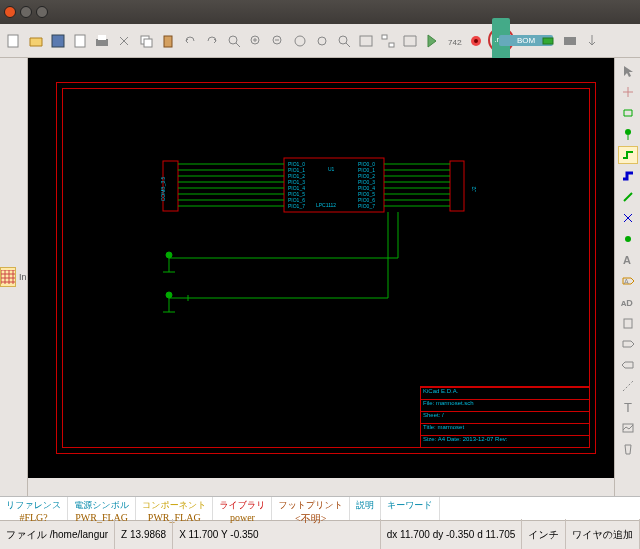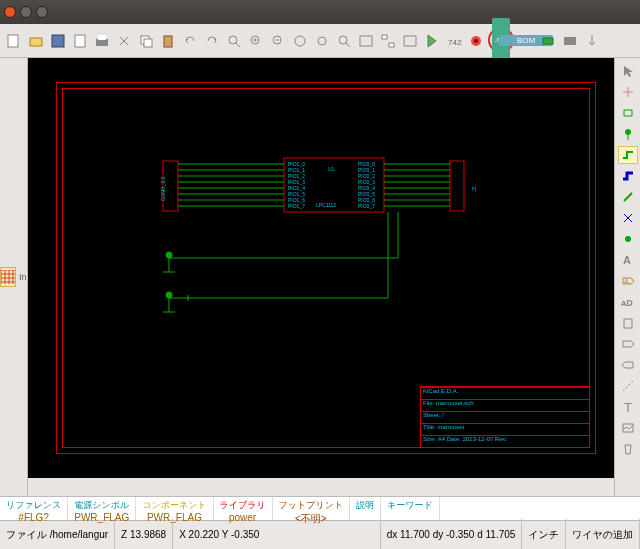--- a/index.html
+++ b/index.html
@@ -30,21 +30,21 @@
 .titleblock .row { border-top: 1px solid #c00; height: 12px; font-size: 6px; color: #0bd; padding: 0 2px; }
 .pins { position: absolute; font-size: 5px; color: #0bd; }
 .wire-grp { position: absolute; left: 0; top: 0; width: 100%; height: 100%; }
 .gw { stroke: #0a0; stroke-width: 1; fill: none; }
 .rw { stroke: #c00; stroke-width: 1; fill: none; }
 .txt { position: absolute; font-size: 5px; color: #0bd; }
 .hscroll { position: absolute; left: 0; bottom: 0; right: 0; height: 18px; background: #e8e4e1; }
 .infobar { height: 24px; background: #fff; border-top: 1px solid #bbb; display: flex; text-align: center; }
 .info-cell { padding: 2px 6px; font-size: 10px; border-right: 1px solid #ddd; }
 .info-cell .lbl { color: #08a; font-size: 9px; display: block; }
-.info-cell .val { color: #a06000; font-size: 10px; }
+.info-cell .val { color: #a06000; font-size: 10px; font-family: Liberation Serif, serif; }
 .statusbar { height: 28px; background: #ebe7e4; border-top: 1px solid #bfb8b1; display: flex; align-items: center; font-size: 10px; }
 .stat { padding: 16px 6px; border-right: 1px solid #c8c0ba; height: 100%; display: flex; align-items: center; }
 svg { display: block; }
 </style>
 </head>
 <body>
 
 <div class="titlebar">
   <div class="tb-btns">
     <div class="tb-btn tb-close"></div>
@@ -393,17 +393,17 @@
       <span class="lbl">説明</span>
     </div>
   <div class="info-cell">
       <span class="lbl">キーワード</span>
     </div>
 </div>
 
 <div class="statusbar">
   <div class="stat"><span>ファイル</span>&nbsp;<span>/home/langur</span></div>
   <div class="stat">Z 13.9868</div>
-  <div class="stat" style="flex:1">X 20.220  Y -0.350</div>
+  <div class="stat" style="flex:1">X 11.700  Y -0.350</div>
   <div class="stat">dx 11.700   dy -0.350   d 11.705</div>
   <div class="stat">インチ</div>
   <div class="stat">ワイヤの追加</div>
 </div>
 
 </body></html>

